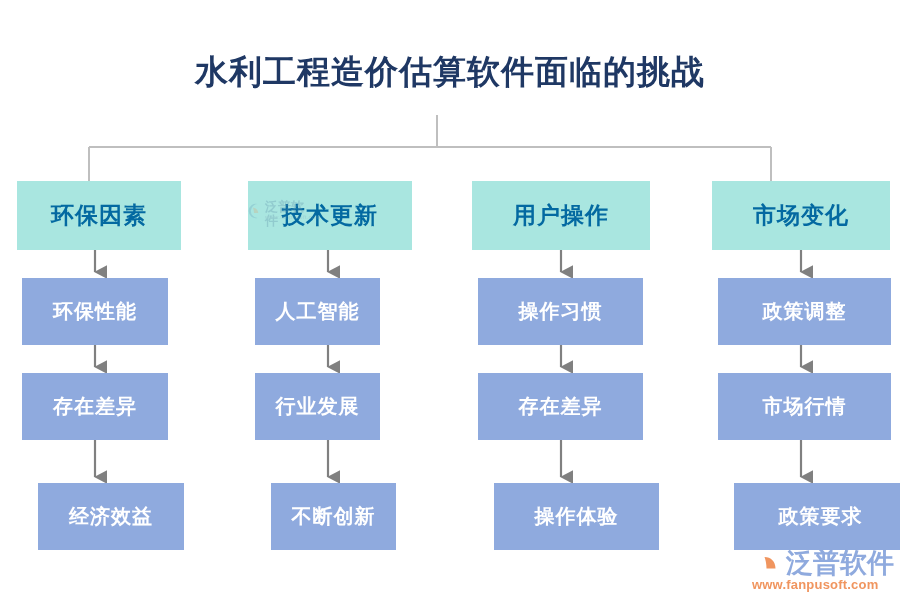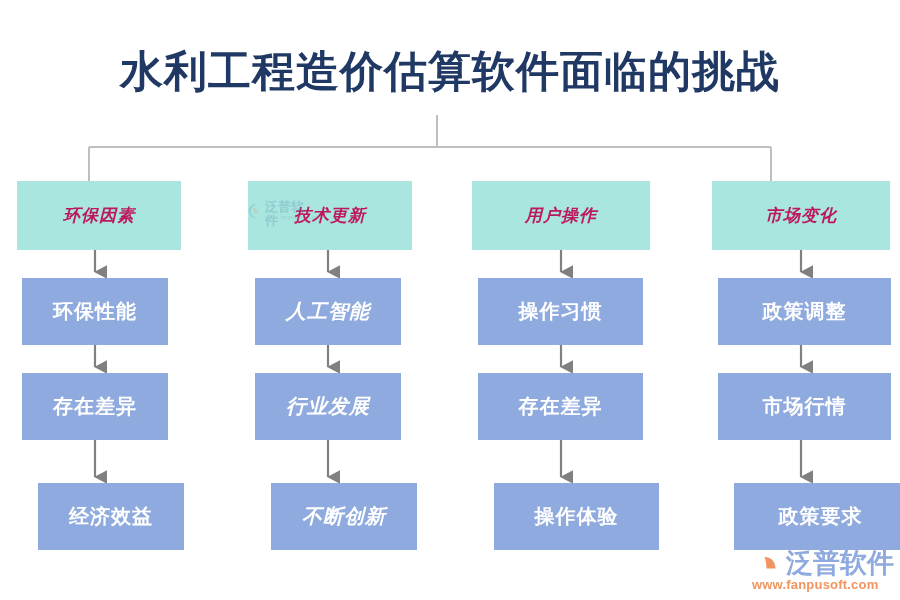--- a/index.html
+++ b/index.html
@@ -21,21 +21,21 @@
     height: 600px;
   }
 
   
   #page-title {
     position: absolute;
     left: 0;
     top: 50px;
     width: 900px;
     text-align: center;
-    font-size: 43px;
+    font-size: 33px;
     font-weight: 700;
     color: #1f3864;
     letter-spacing: 1px;
     line-height: 44px;
     white-space: nowrap;
   }
 
   
   #connectors {
     position: absolute;
@@ -66,45 +66,44 @@
     box-sizing: border-box;
     white-space: nowrap;
   }
 
   .node.head {
     left: 17px;
     top: 181px;
     width: 164px;
     height: 69px;
     background: #a9e6e0;
-    color: #be185d;
-    font-size: 17px;
+    color: #0369a1;
+    font-size: 23px;
     font-weight: 700;
     letter-spacing: 1px;
-    font-style: italic;
   }
 
   .node.sub {
     left: 22px;
     width: 146px;
     height: 67px;
     background: #8faade;
     color: #ffffff;
     font-size: 20px;
     font-weight: 700;
     letter-spacing: 1px;
     text-align: right;
   }
   .node.sub.r0 { top: 278px; }
   .node.sub.r1 { top: 373px; }
   .node.sub.r2 { top: 483px; height: 67px; margin-left: 16px; }
 
   
   .col-1 .node.head { left: 16px; width: 164px; }
-  .col-1 .node.sub  { left: 23px; width: 146px; font-style: italic; }
+  .col-1 .node.sub  { left: 23px; width: 125px; }
   .col-2 .node.head { left: 12px; width: 178px; }
   .col-2 .node.sub  { left: 18px; width: 165px; }
   .col-3 .node.head { left: 22px; width: 178px; }
   .col-3 .node.sub  { left: 28px; width: 173px; }
 
   
   .watermark-small {
     position: absolute;
     left: 245px;
     top: 199px;

